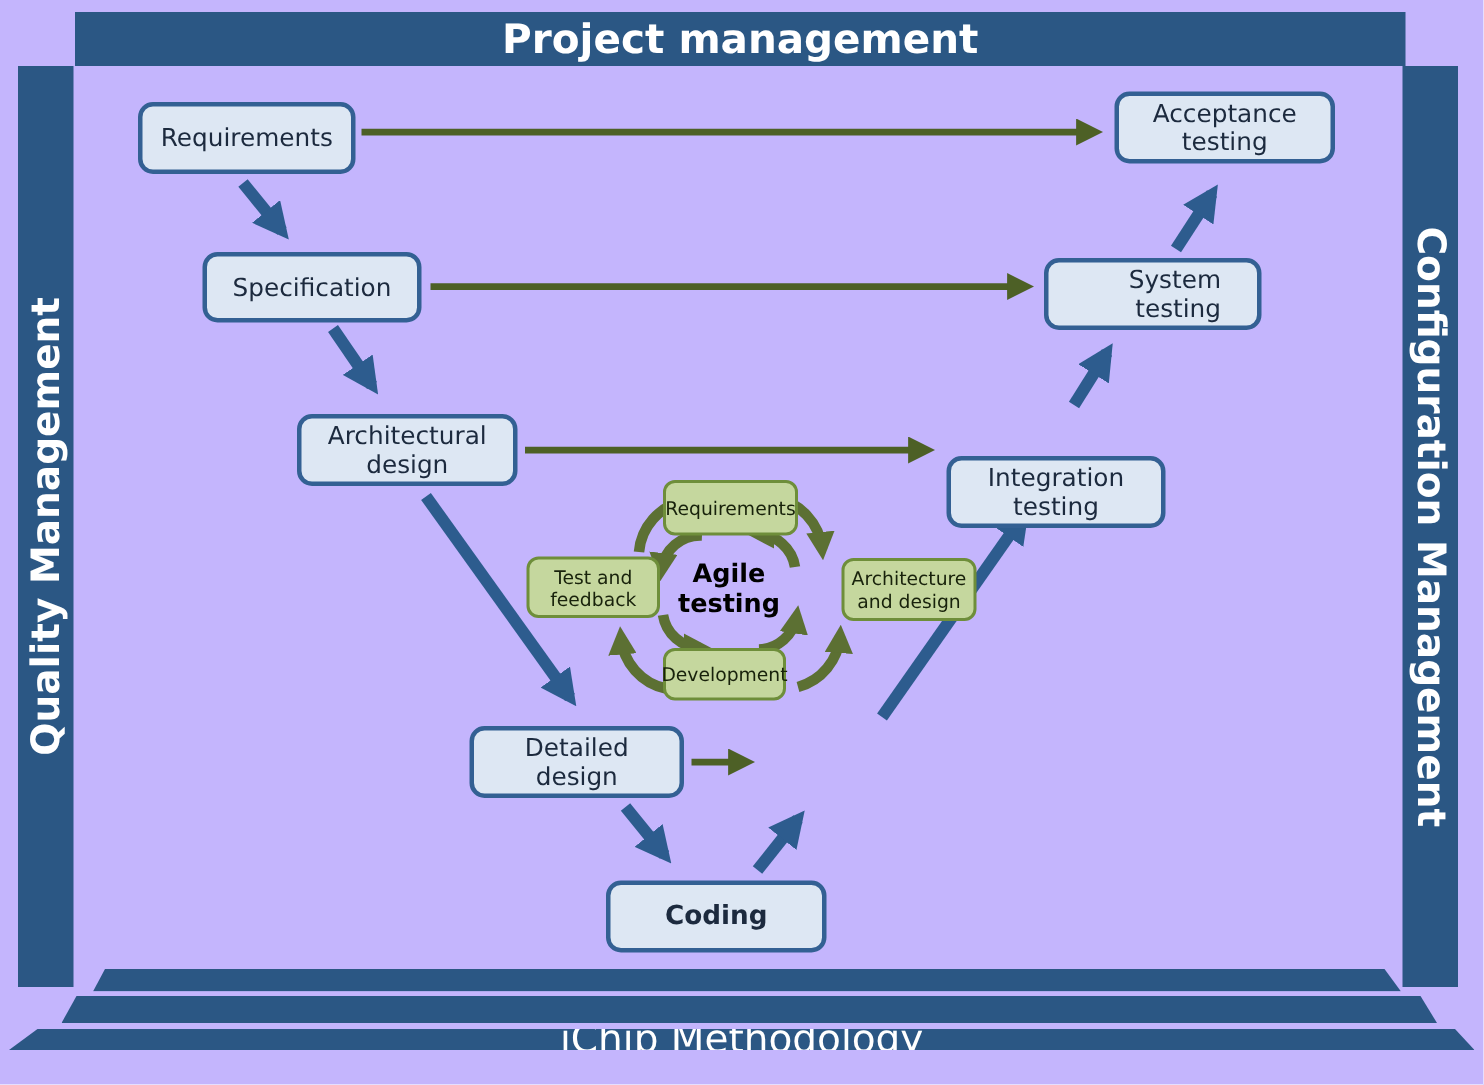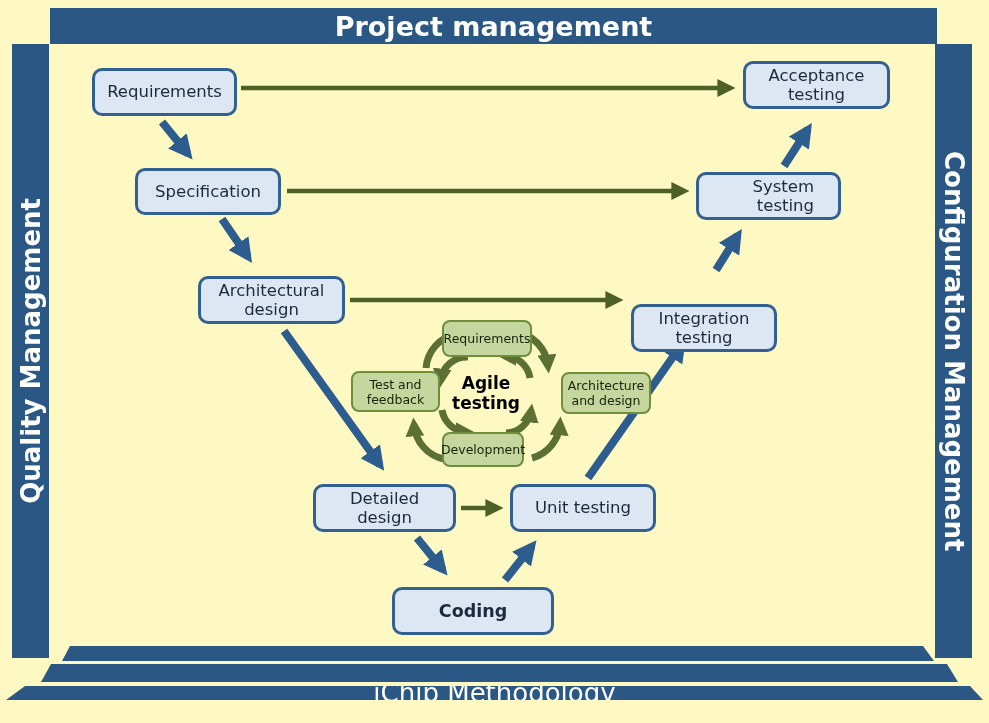--- a/index.html
+++ b/index.html
@@ -1,17 +1,17 @@
 <!DOCTYPE html>
 <html style="--banner-blue: #2b5784; --box-fill: #dde7f3; --box-border: #336093; --box-text: #1c2a3e; --blue-arrow: #2d5c8e; --green-fill: #c5d79e; --green-border: #6e8e3a; --green-arrow: #4d6026; --arc-green: #5c7033;"><head>
 <meta charset="utf-8">
 <style>
   html,body{margin:0;padding:0;background:#ffffff;}
   #stage{
-    position:relative;width:989px;height:723px;background:#fef9c3;overflow:hidden;
+    position:relative;width:989px;height:723px;background:#c4b5fd;overflow:hidden;
     font-family:"DejaVu Sans","Liberation Sans",sans-serif;
   }
   .banner{
     position:absolute;background:var(--banner-blue,#2b5784);color:#ffffff;
     display:flex;align-items:center;justify-content:center;
     font-weight:bold;
   }
   #banner-top{left:50px;top:8px;width:887px;height:36px;font-size:27px;}
   #banner-left{left:12px;top:44px;width:37px;height:614px;font-size:26px;}
   #banner-right{left:935px;top:44px;width:37px;height:614px;font-size:26px;}
@@ -31,21 +31,21 @@
     border:3px solid var(--box-border,#336093);border-radius:10px;
     color:var(--box-text,#1c2a3e);font-size:16.5px;line-height:1.16;
     display:flex;align-items:center;justify-content:center;text-align:center;
     box-sizing:border-box;padding:0 8px;
   }
   .vbox.narrow{padding:0 24px;}
   #box-requirements{left:92px;top:68px;width:145px;height:48px;}
   #box-specification{left:135px;top:168px;width:146px;height:47px;}
   #box-architectural{left:198px;top:276px;width:147px;height:48px;}
   #box-detailed{left:313px;top:484px;width:143px;height:48px;}
-  #box-coding{left:392px;top:587px;width:162px;height:48px;font-weight:bold;font-size:17.5px;}
+  #box-coding{left:404px;top:587px;width:147px;height:48px;font-weight:bold;font-size:17.5px;}
   #box-unit{left:510px;top:484px;width:146px;height:48px;}
   #box-integration{left:631px;top:276px;width:146px;height:48px;margin-top:28px;}
   #box-system{left:696px;top:172px;width:145px;height:48px;text-align:right;}
   #box-acceptance{left:743px;top:61px;width:147px;height:48px;}
   .gbox{
     position:absolute;background:var(--green-fill,#c5d79e);
     border:2px solid var(--green-border,#6e8e3a);border-radius:8px;
     color:#18220b;font-size:12.5px;line-height:1.2;
     display:flex;align-items:center;justify-content:center;text-align:center;
     box-sizing:border-box;padding:0 4px;
@@ -118,21 +118,20 @@
       <path d="M 442,410 A 26,26 0 0 0 467,432" marker-end="url(#mArc)"></path>
       <path d="M 506,433 A 26,26 0 0 0 531,411" marker-end="url(#mArc)"></path>
     </g>
   </svg>
 
   <div class="vbox" id="box-requirements">Requirements</div>
   <div class="vbox" id="box-specification">Specification</div>
   <div class="vbox" id="box-architectural">Architectural design</div>
   <div class="vbox narrow" id="box-detailed">Detailed design</div>
   <div class="vbox" id="box-coding">Coding</div>
-  <div class="vbox" id="box-unit">Unit testing</div>
   <div class="vbox" id="box-integration">Integration testing</div>
   <div class="vbox narrow" id="box-system">System testing</div>
   <div class="vbox" id="box-acceptance">Acceptance testing</div>
 
   <div class="gbox" id="gbox-requirements">Requirements</div>
   <div class="gbox" id="gbox-architecture">Architecture and design</div>
   <div class="gbox" id="gbox-development">Development</div>
   <div class="gbox" id="gbox-test">Test and feedback</div>
   <div id="agile-title">Agile testing</div>
 

